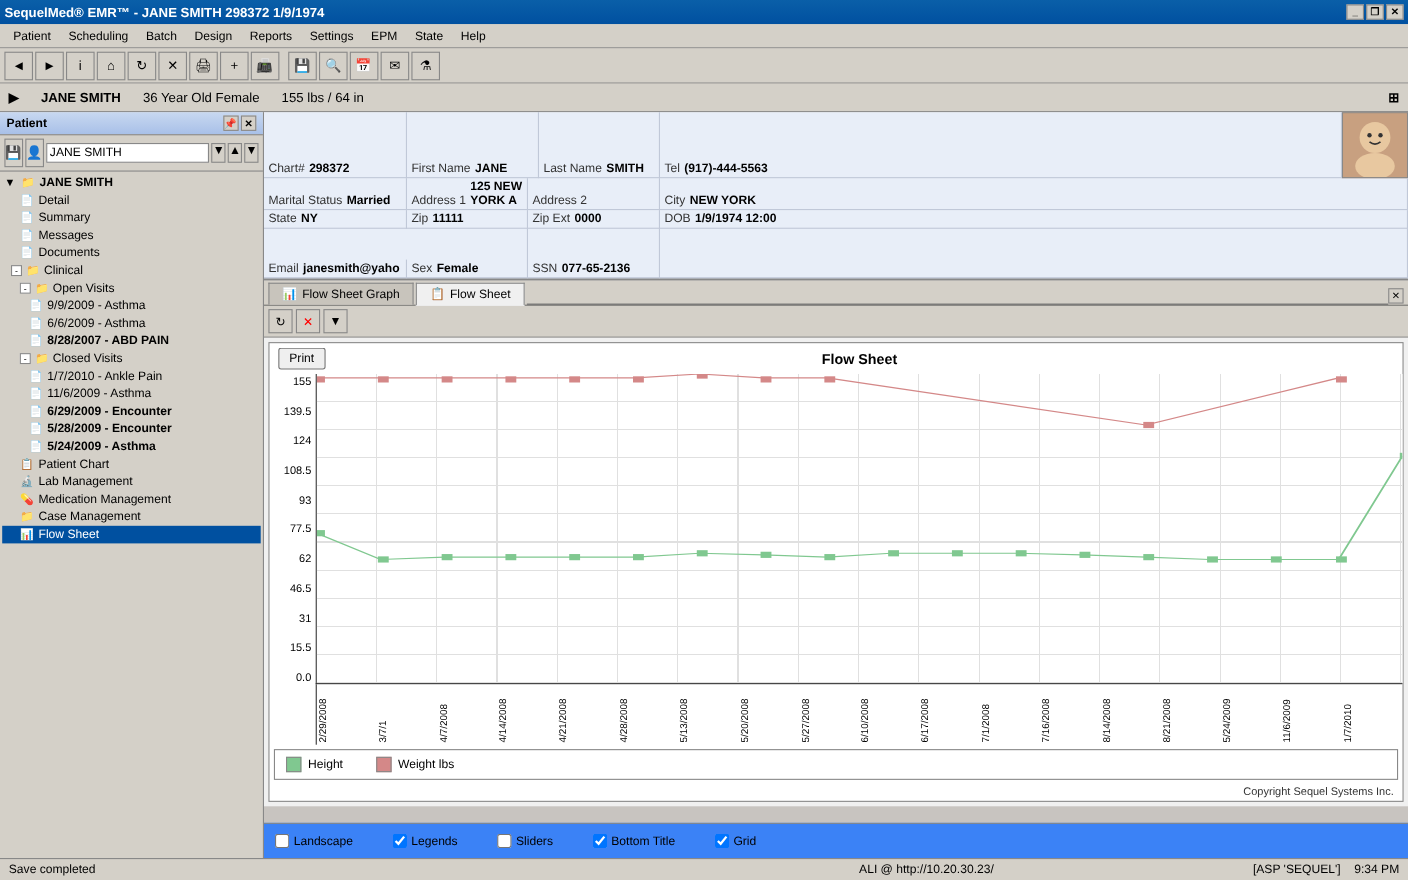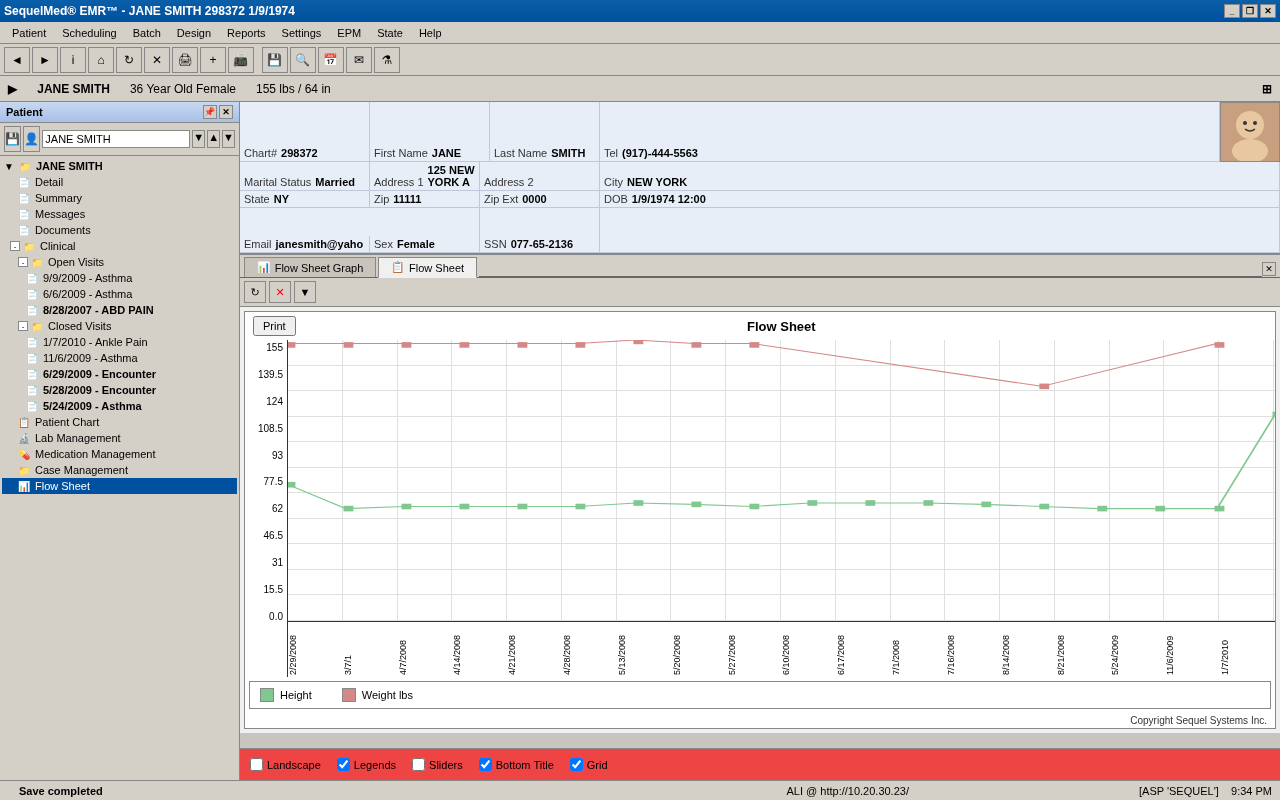--- a/index.html
+++ b/index.html
@@ -212,41 +212,41 @@
     }
     .legend-item { display: flex; align-items: center; gap: 6px; font-size: 11px; }
     .legend-color { width: 14px; height: 14px; border: 1px solid #888; }
 
     
     .copyright { text-align: right; padding: 2px 8px; font-size: 10px; color: #333; }
 
     
     .bottom-bar {
       height: 32px;
-      background: #ef4444;
+      background: #3b82f6;
       border-top: 1px solid #888;
       display: flex;
       align-items: center;
       padding: 0 10px;
-      gap: 16px;
+      gap: 36px;
       font-size: 11px;
     }
     .checkbox-item { display: flex; align-items: center; gap: 4px; cursor: pointer; }
     .checkbox-item input[type=checkbox] { cursor: pointer; }
 
     
     .status-bar {
       height: 20px;
       background: #d4d0c8;
       border-top: 1px solid #888;
       display: flex;
       align-items: center;
       font-size: 11px;
     }
-    .status-left { padding: 0 19px; flex: 1; font-weight: bold; }
+    .status-left { padding: 0 8px; flex: 1; }
     .status-middle { padding: 0 20px; flex: 1; text-align: center; }
     .status-right { padding: 0 8px; }
   </style>
 </head>
 <body>
 
 <div class="title-bar">
   <span>SequelMed® EMR™ - JANE SMITH  298372  1/9/1974</span>
   <div class="title-bar-controls">
     <div class="title-btn">_</div>

